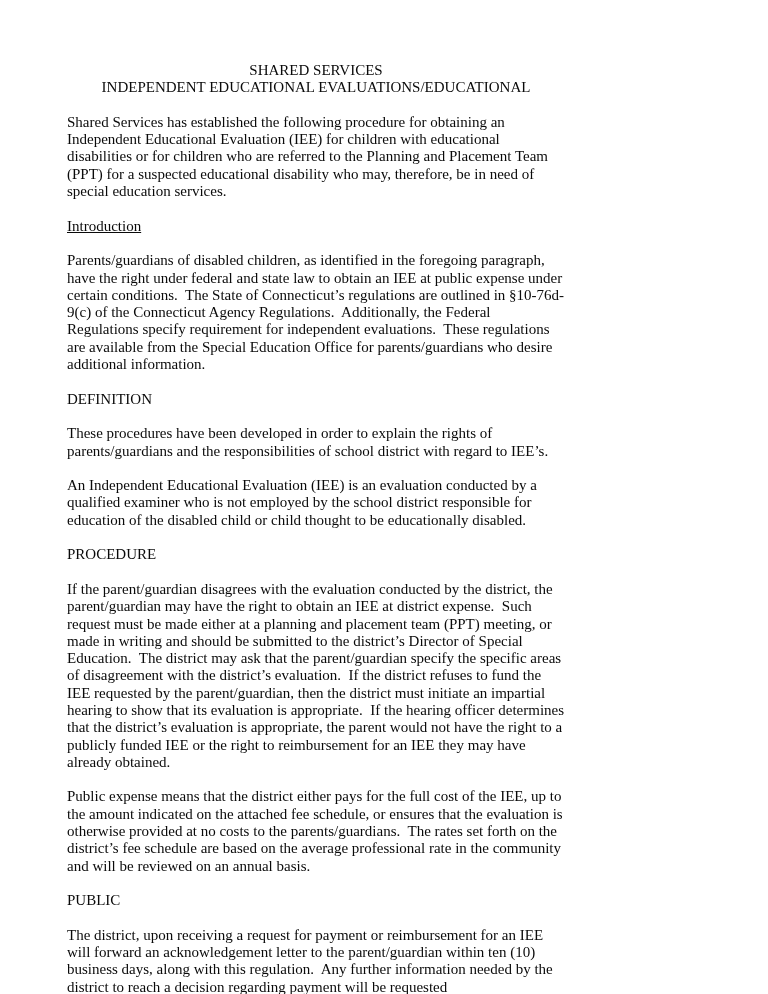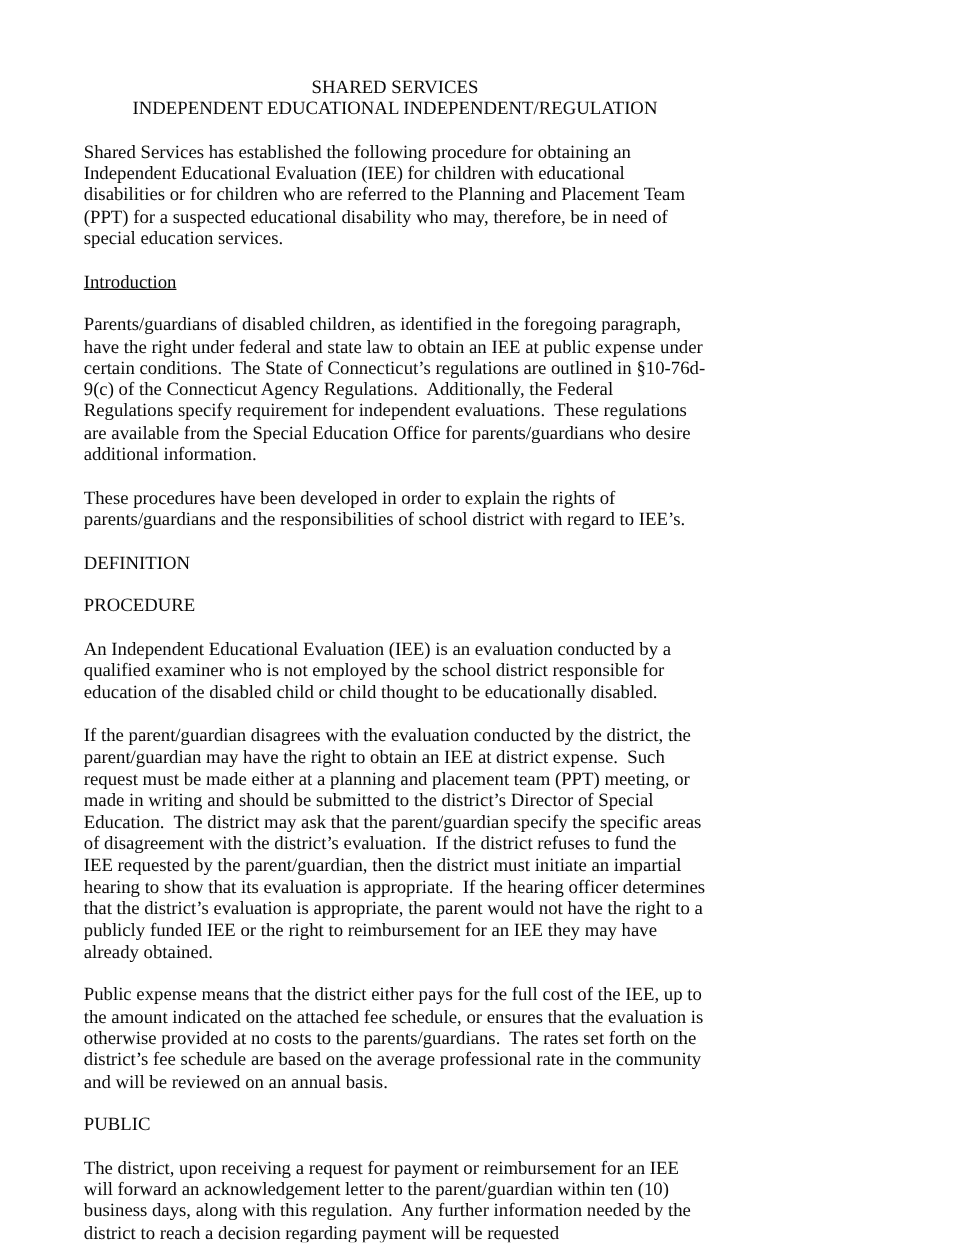--- a/index.html
+++ b/index.html
@@ -34,28 +34,28 @@
   .heading {
     text-decoration: none;
   }
 </style>
 </head>
 <body>
 
 <div class="page">
   <div class="title">
     <div>SHARED SERVICES</div>
-    <div>INDEPENDENT EDUCATIONAL INDEPENDENT/REGULATION</div>
+    <div>INDEPENDENT EDUCATIONAL EVALUATIONS/EDUCATIONAL</div>
   </div>
   <div id="doc-sections">
       <div class="block paragraph">Shared Services has established the following procedure for obtaining an Independent Educational Evaluation (IEE) for children with educational disabilities or for children who are referred to the Planning and Placement Team (PPT) for a suspected educational disability who may, therefore, be in need of special education services.</div>
       <div class="block heading_underlined">Introduction</div>
       <div class="block paragraph">Parents/guardians of disabled children, as identified in the foregoing paragraph, have the right under federal and state law to obtain an IEE at public expense under certain conditions.  The State of Connecticut’s regulations are outlined in §10-76d-9(c) of the Connecticut Agency Regulations.  Additionally, the Federal Regulations specify requirement for independent evaluations.  These regulations are available from the Special Education Office for parents/guardians who desire additional information.</div>
+      <div class="block heading">DEFINITION</div>
       <div class="block paragraph">These procedures have been developed in order to explain the rights of parents/guardians and the responsibilities of school district with regard to IEE’s.</div>
-      <div class="block heading">DEFINITION</div>
+      <div class="block paragraph">An Independent Educational Evaluation (IEE) is an evaluation conducted by a qualified examiner who is not employed by the school district responsible for education of the disabled child or child thought to be educationally disabled.</div>
       <div class="block heading">PROCEDURE</div>
-      <div class="block paragraph">An Independent Educational Evaluation (IEE) is an evaluation conducted by a qualified examiner who is not employed by the school district responsible for education of the disabled child or child thought to be educationally disabled.</div>
       <div class="block paragraph">If the parent/guardian disagrees with the evaluation conducted by the district, the parent/guardian may have the right to obtain an IEE at district expense.  Such request must be made either at a planning and placement team (PPT) meeting, or made in writing and should be submitted to the district’s Director of Special Education.  The district may ask that the parent/guardian specify the specific areas of disagreement with the district’s evaluation.  If the district refuses to fund the IEE requested by the parent/guardian, then the district must initiate an impartial hearing to show that its evaluation is appropriate.  If the hearing officer determines that the district’s evaluation is appropriate, the parent would not have the right to a publicly funded IEE or the right to reimbursement for an IEE they may have already obtained.</div>
       <div class="block paragraph">Public expense means that the district either pays for the full cost of the IEE, up to the amount indicated on the attached fee schedule, or ensures that the evaluation is otherwise provided at no costs to the parents/guardians.  The rates set forth on the district’s fee schedule are based on the average professional rate in the community and will be reviewed on an annual basis.</div>
       <div class="block heading">PUBLIC</div>
       <div class="block paragraph">The district, upon receiving a request for payment or reimbursement for an IEE will forward an acknowledgement letter to the parent/guardian within ten (10) business days, along with this regulation.  Any further information needed by the district to reach a decision regarding payment will be requested</div>
     </div>
 </div>
 
 </body></html>

